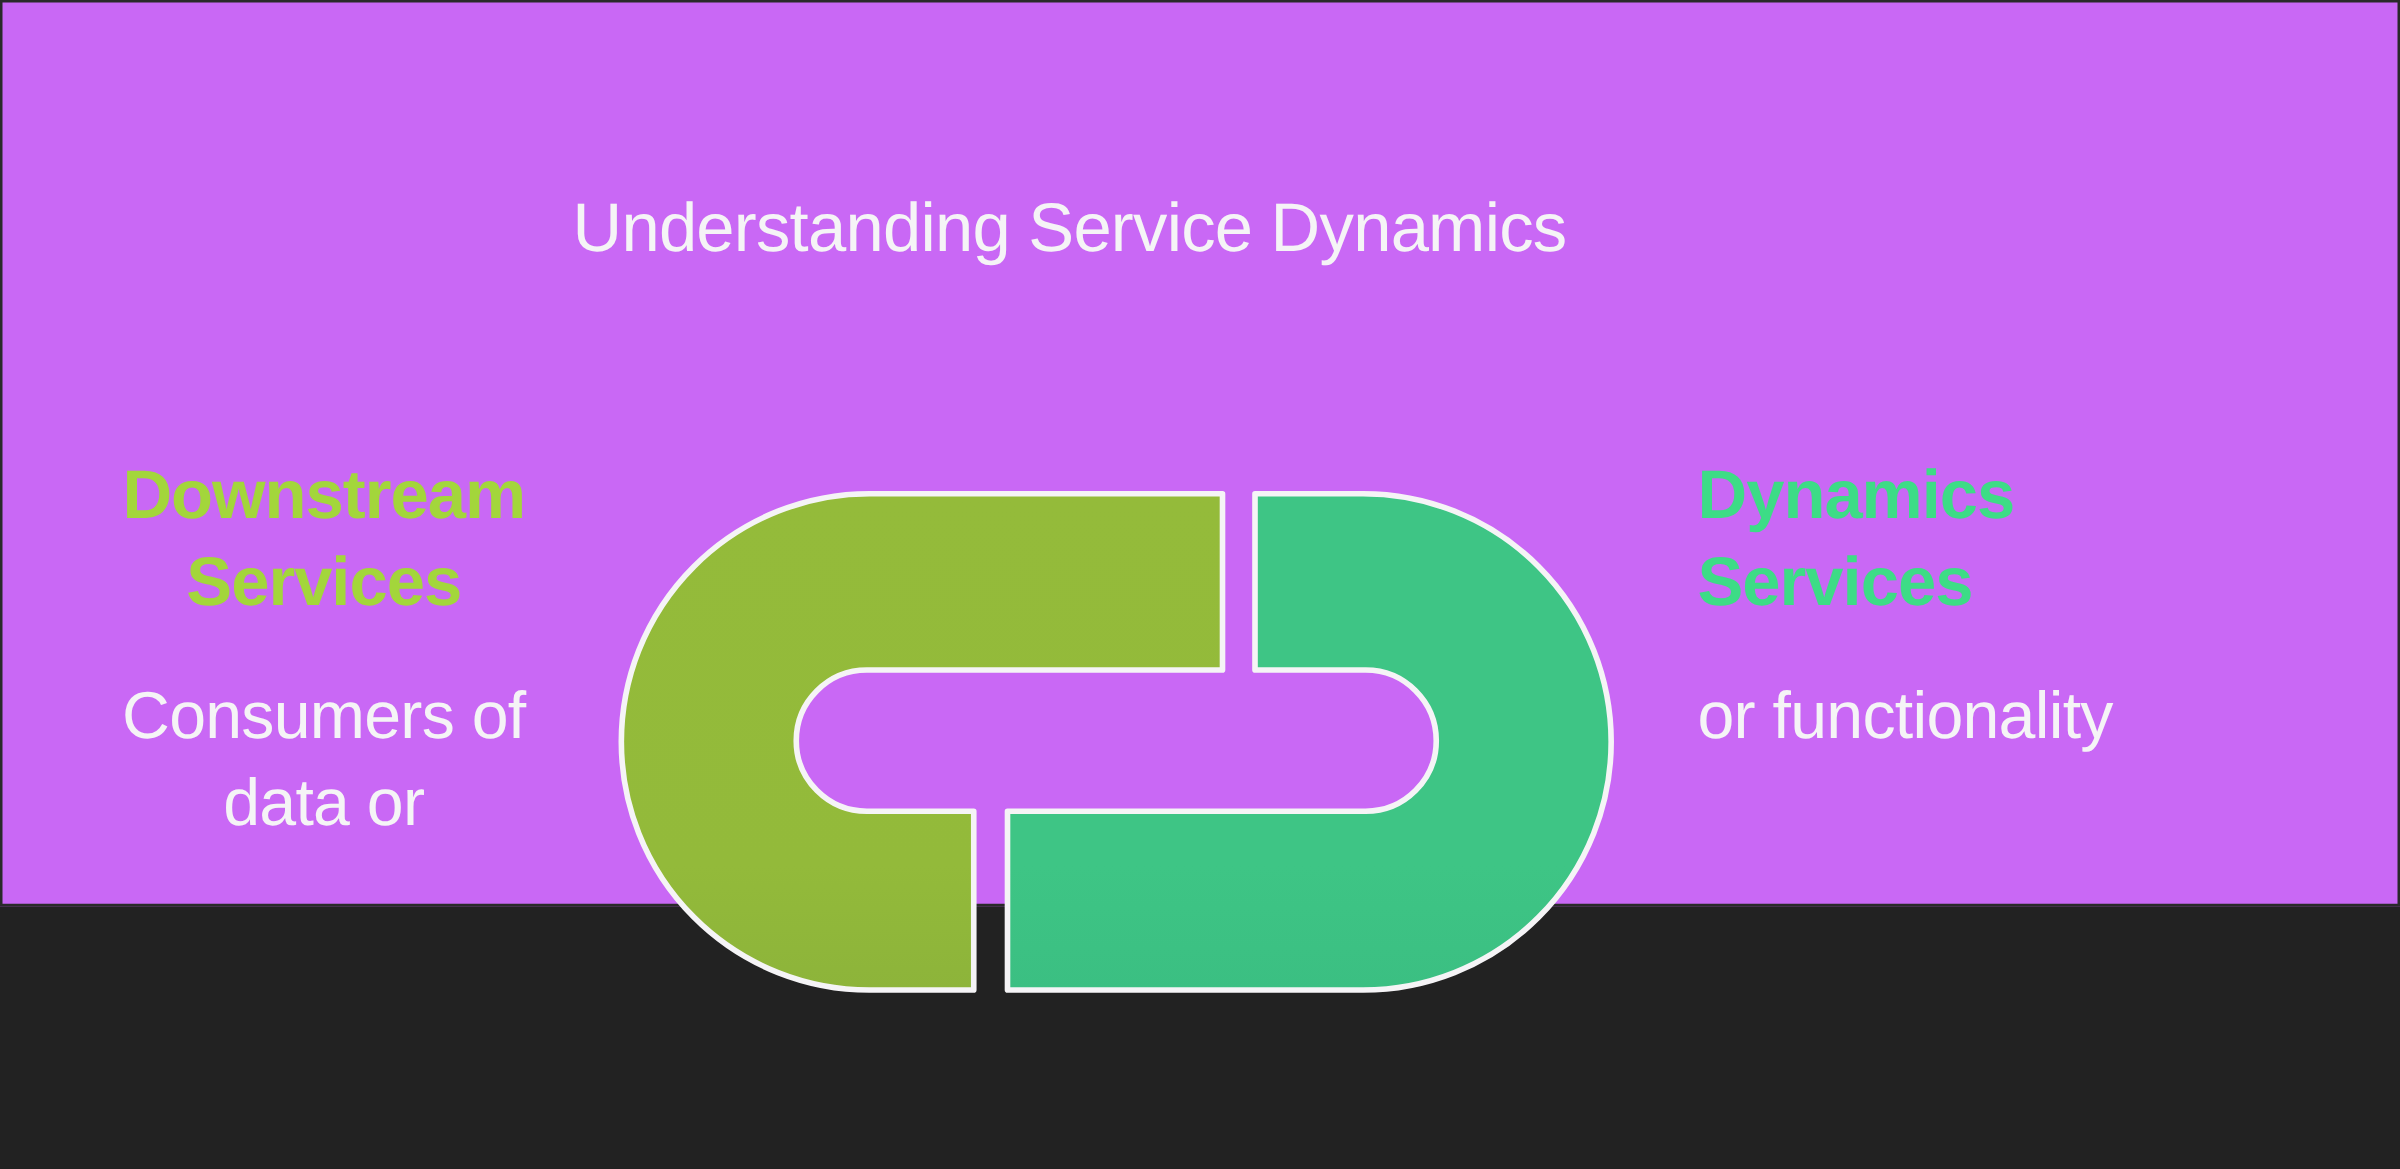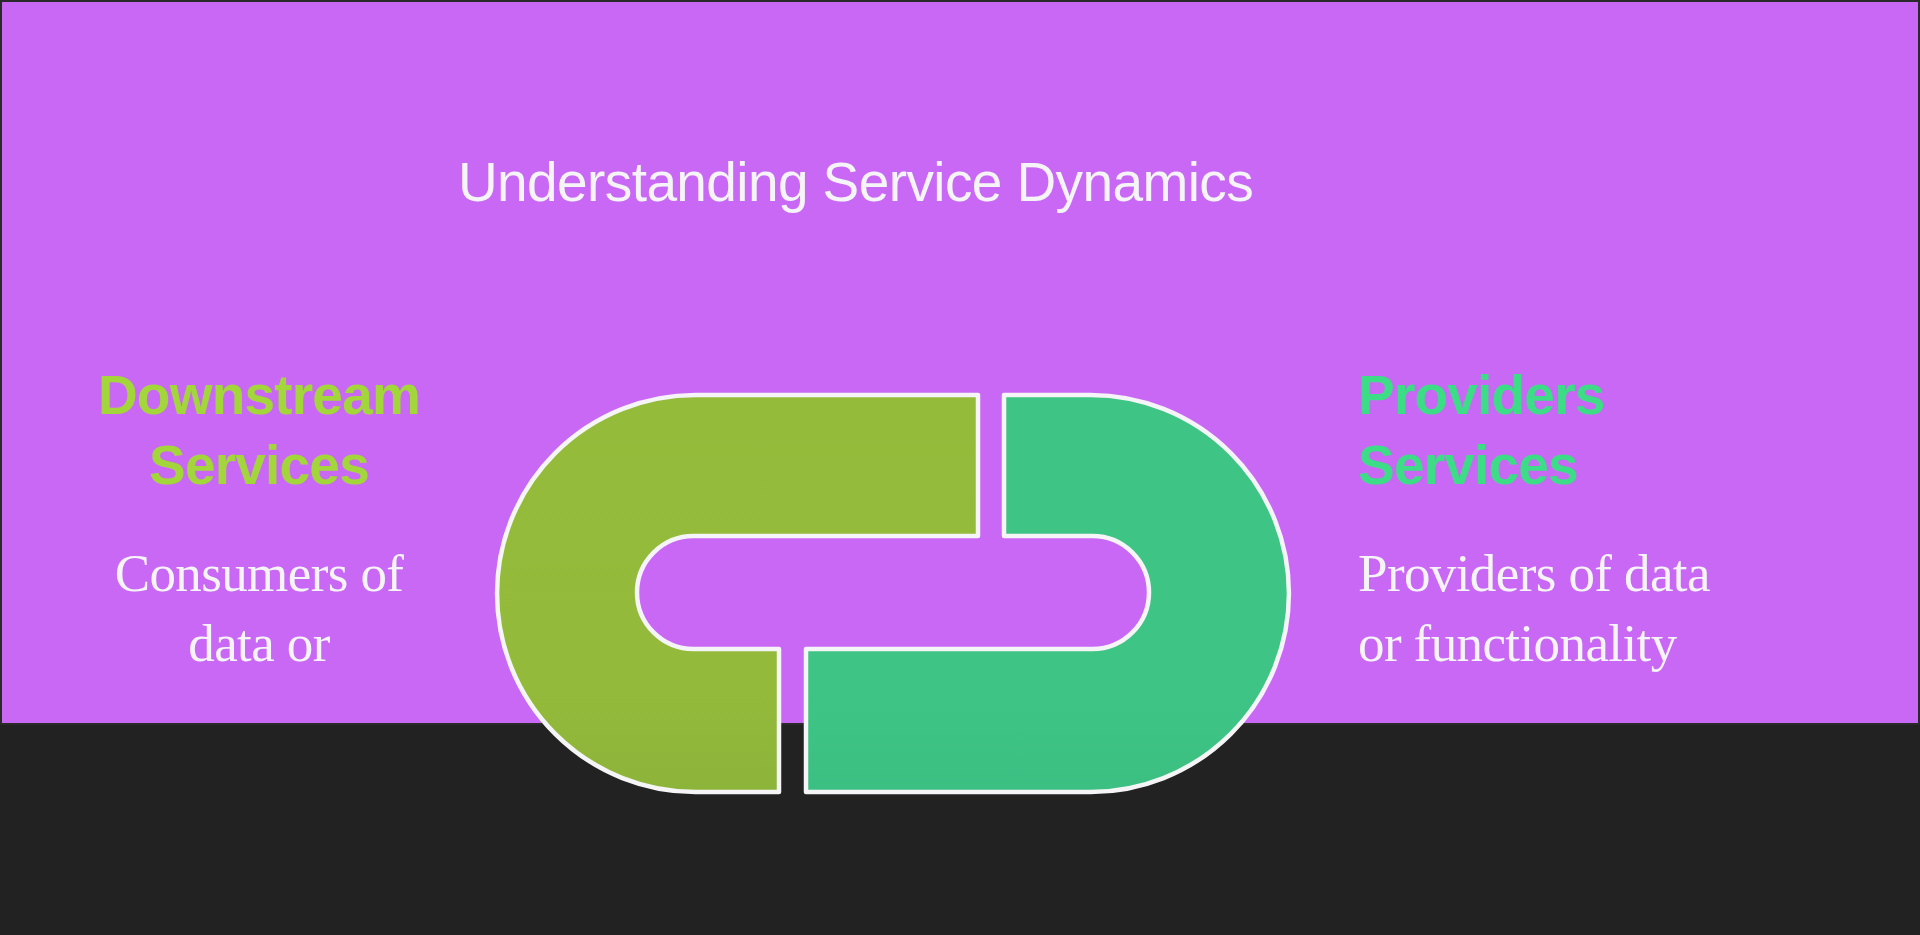--- a/index.html
+++ b/index.html
@@ -56,21 +56,20 @@
       margin: 0;
     }
     .heading-line { display: block; white-space: nowrap; }
     .desc {
       margin-top: 38px;
       font-size: 53px;
       line-height: 70px;
       font-weight: 400;
       letter-spacing: -0.6px;
       color: #f5f4f6;
-      font-family: Liberation Serif, serif;
     }
     .desc-line { display: block; white-space: nowrap; }
     .diagram {
       position: absolute;
       left: 0;
       top: 0;
       width: 1920px;
       height: 935px;
     }
   </style>
@@ -122,22 +121,21 @@
       <span class="heading-line">Services</span>
     </div>
     <div class="desc">
       <span class="desc-line">Consumers of</span>
       <span class="desc-line">data or</span>
     </div>
   </div>
 
   <div class="side right">
     <div class="heading" style="color:#3ddc86;">
-      <span class="heading-line">Providers</span>
+      <span class="heading-line">Dynamics</span>
       <span class="heading-line">Services</span>
     </div>
     <div class="desc">
-      <span class="desc-line">Providers of data</span>
       <span class="desc-line">or functionality</span>
     </div>
   </div>
 
 </div>
 
 </body></html>

